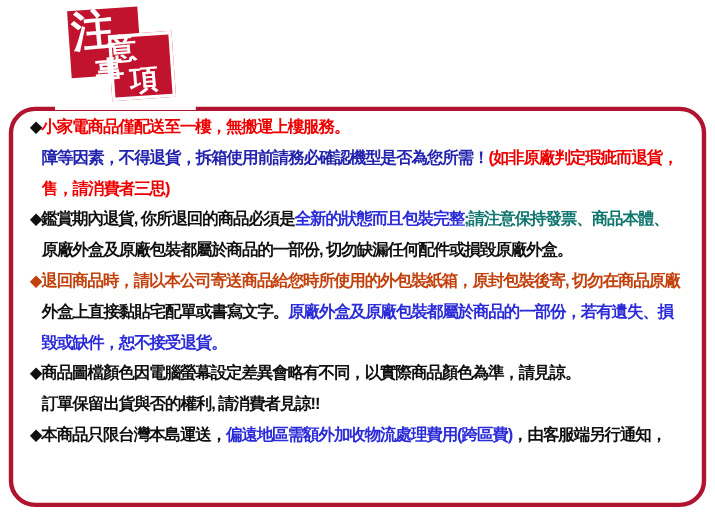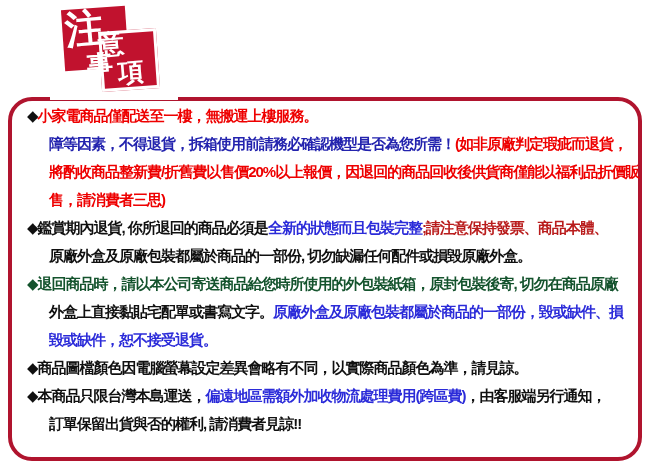--- a/index.html
+++ b/index.html
@@ -17,21 +17,21 @@
     border-radius:24px;background:#ffffff;
   }
   
   .lines{
     position:absolute;left:12px;top:102px;width:632px;z-index:1;
   }
   .line{
     height:28px;line-height:28px;font-size:15px;font-weight:bold;
     white-space:nowrap;letter-spacing:-1px;padding-left:15px;
   }
-  .line.cont{padding-left:37px;}
+  .line.cont{padding-left:26px;}
   
   .stamp{
     position:absolute;left:50px;top:0;width:128px;height:100px;
     background:#ffffff;z-index:2;
   }
   .stamp .sq-a{
     position:absolute;left:13px;top:8px;width:64px;height:61px;
     background:var(--stamp-red,#C1122E);transform:rotate(-4deg);
   }
   .stamp .sq-b{
@@ -51,30 +51,29 @@
 </head>
 <body>
 
 <div class="page">
 
   <div class="notice-box"></div>
 
   <div class="lines">
       <div class="line"><span style="color: rgb(16, 16, 16);">◆</span><span style="color: rgb(238, 0, 0);">小家電商品僅配送至一樓，無搬運上樓服務。</span></div>
       <div class="line cont"><span style="color: rgb(35, 35, 174);">障等因素，不得退貨，拆箱使用前請務必確認機型是否為您所需！</span><span style="color: rgb(238, 0, 0);">(如非原廠判定瑕疵而退貨，</span></div>
-      <div class="line cont"><span style="color: rgb(238, 0, 0);">將酌收商品整新費/折舊費以售價20%以上報價，因退回的商品回收後供貨商僅能以福利品折價販</span></div>
       <div class="line cont"><span style="color: rgb(238, 0, 0);">售，請消費者三思)</span></div>
-      <div class="line"><span style="color: rgb(16, 16, 16);">◆鑑賞期內退貨, 你所退回的商品必須是</span><span style="color: rgb(43, 43, 217); text-align: right;">全新的狀態而且包裝完整</span><span style="color: #b91c1c; text-align: right;">;請注意保持發票、商品本體、</span></div>
+      <div class="line"><span style="color: rgb(16, 16, 16);">◆鑑賞期內退貨, 你所退回的商品必須是</span><span style="color: rgb(43, 43, 217); text-align: right;">全新的狀態而且包裝完整</span><span style="color: #0f766e; text-align: right;">;請注意保持發票、商品本體、</span></div>
       <div class="line cont"><span style="color: rgb(16, 16, 16);">原廠外盒及原廠包裝都屬於商品的一部份, 切勿缺漏任何配件或損毀原廠外盒。</span></div>
-      <div class="line"><span style="color: #14532d;">◆退回商品時，請以本公司寄送商品給您時所使用的外包裝紙箱，原封包裝後寄, 切勿在商品原廠</span></div>
-      <div class="line cont"><span style="color: rgb(16, 16, 16);">外盒上直接黏貼宅配單或書寫文字。</span><span style="color: rgb(43, 43, 217);">原廠外盒及原廠包裝都屬於商品的一部份，毀或缺件、損</span></div>
+      <div class="line"><span style="color: #c2410c;">◆退回商品時，請以本公司寄送商品給您時所使用的外包裝紙箱，原封包裝後寄, 切勿在商品原廠</span></div>
+      <div class="line cont"><span style="color: rgb(16, 16, 16);">外盒上直接黏貼宅配單或書寫文字。</span><span style="color: rgb(43, 43, 217);">原廠外盒及原廠包裝都屬於商品的一部份，若有遺失、損</span></div>
       <div class="line cont"><span style="color: rgb(43, 43, 217);">毀或缺件，恕不接受退貨。</span></div>
       <div class="line"><span style="color: rgb(16, 16, 16);">◆商品圖檔顏色因電腦螢幕設定差異會略有不同，以實際商品顏色為準，請見諒。</span></div>
+      <div class="line cont"><span style="color: rgb(16, 16, 16);">訂單保留出貨與否的權利, 請消費者見諒!!</span></div>
       <div class="line"><span style="color: rgb(16, 16, 16);">◆本商品只限台灣本島運送，</span><span style="color: rgb(43, 43, 217);">偏遠地區需額外加收物流處理費用(跨區費)</span><span style="color: rgb(16, 16, 16);">，由客服端另行通知，</span></div>
-      <div class="line cont"><span style="color: rgb(16, 16, 16);">訂單保留出貨與否的權利, 請消費者見諒!!</span></div>
     </div>
 
   <div class="stamp">
     <div class="sq-a"></div>
     <div class="sq-b"></div>
     <span class="ch ch-zhu">注</span>
     <span class="ch ch-yi">意</span>
     <span class="ch ch-shi">事</span>
     <span class="ch ch-xiang">項</span>
   </div>

